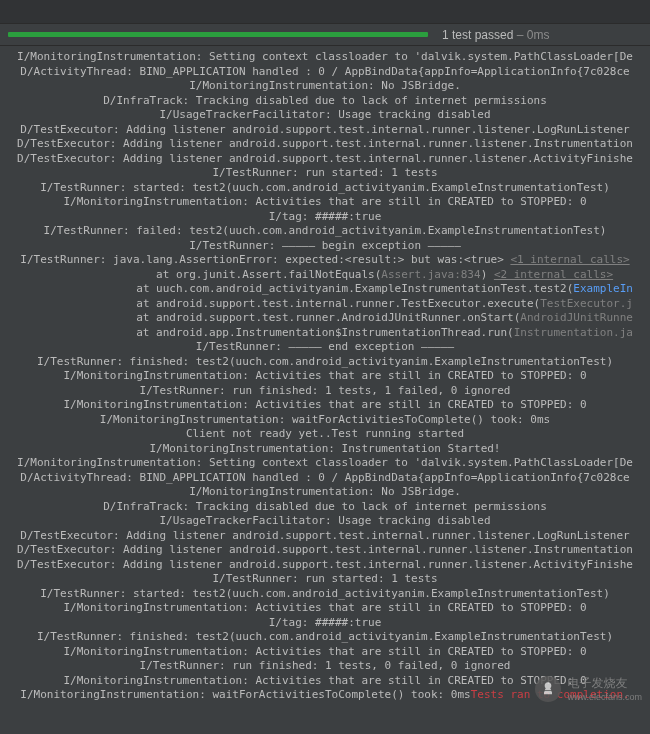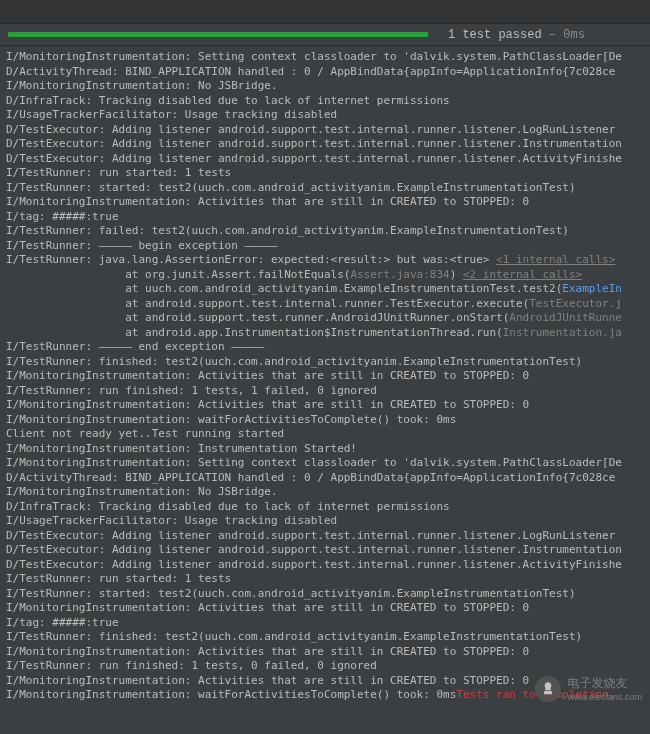--- a/index.html
+++ b/index.html
@@ -29,35 +29,36 @@
       padding: 0 8px;
       border-bottom: 1px solid #2b2b2b;
     }
     .progress-bar {
       height: 5px;
       background: #2b9e3e;
       flex: 0 0 420px;
       border-radius: 1px;
     }
     .status-text {
-      margin-left: 20px;
+      margin-left: 14px;
       color: #8c8c8c;
       font-size: 12px;
-      font-family: Liberation Mono, monospace;
+      font-family: Liberation Sans, sans-serif;
     }
     .status-text .passed {
       color: #bbbbbb;
     }
     .log-area {
       padding: 4px 6px;
       background: #3c3f41;
       line-height: 14px;
       color: #bbbbbb;
       white-space: pre;
       overflow: hidden;
+      text-align: center;
     }
     .log-line {
       height: 14.5px;
       white-space: pre;
       overflow: hidden;
     }
     .link {
       color: #589df6;
       cursor: pointer;
     }

